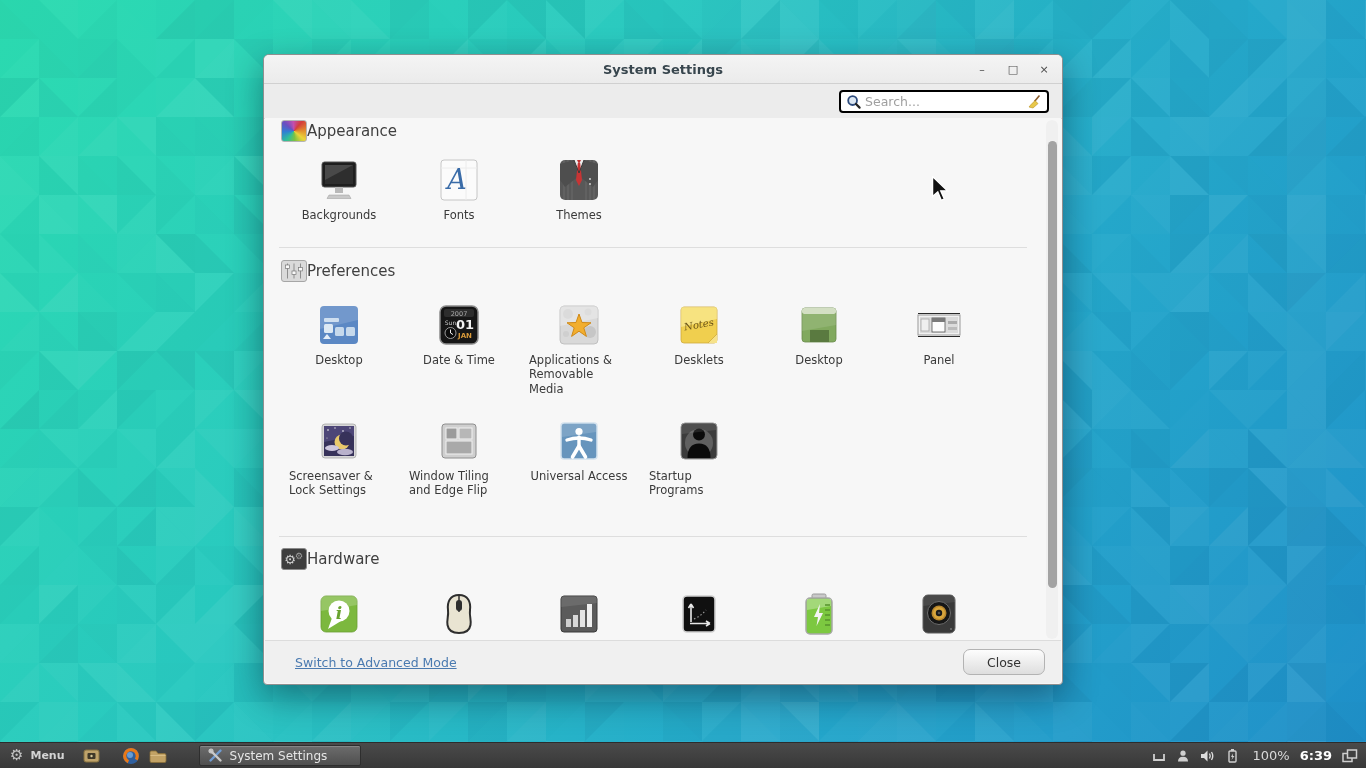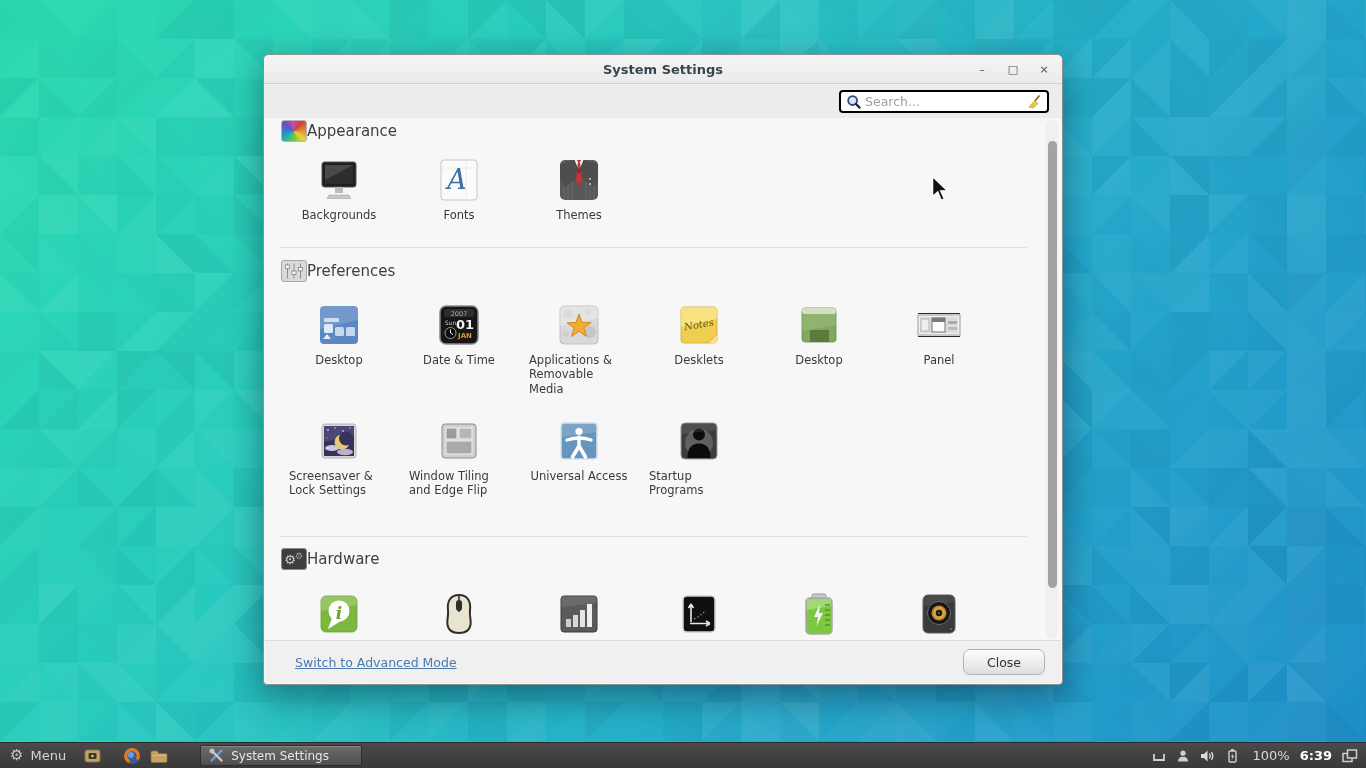--- a/index.html
+++ b/index.html
@@ -41,21 +41,21 @@
 border-top:1px solid #dcdcdc;border-radius:0 0 3px 3px;display:flex;align-items:center}
 .advlink{margin-left:30px;font-size:12.5px;color:#4a7ab0;text-decoration:underline;cursor:pointer}
 .closebtn{position:absolute;right:16px;width:82px;height:26px;background:linear-gradient(#fdfdfd,#dedede);
 border:1px solid #b3b3b3;border-radius:7px;font-size:12.5px;color:#333;font-family:inherit}
 
 .taskbar{position:absolute;left:0;bottom:0;width:1366px;height:26px;
 background:linear-gradient(#4a4a4a,#383838);border-top:1px solid #2c2c2c;display:flex;align-items:center}
 .tb-left{display:flex;align-items:center;height:100%}
 .menu-btn{display:flex;align-items:center;gap:7px;padding:0 10px;height:100%;cursor:pointer}
 .gear-glyph{font-size:15px;color:#c6c6c6;line-height:1}
-.menu-lbl{font-size:13px;font-weight:normal;color:#d4d4d4}
+.menu-lbl{font-size:11px;font-weight:bold;color:#d4d4d4}
 .launcher{margin-left:14px;display:flex;align-items:center;cursor:pointer}
 .taskbtn{margin-left:32px;height:21px;width:162px;display:flex;align-items:center;gap:7px;padding:0 8px;
 background:linear-gradient(#6c6c6c,#4f4f4f);border:1px solid #2e2e2e;border-radius:2px;
 box-shadow:inset 0 1px rgba(255,255,255,.18);cursor:pointer}
 .taskbtn .tl{font-size:12px;color:#e6e6e6;white-space:nowrap}
 .tb-spacer{flex:1}
 .tray{display:flex;align-items:center;gap:10px;padding-right:8px;height:100%}
 .trayitem{display:flex;align-items:flex-end;gap:12px;cursor:pointer}
 .tray-num{font-size:13px;color:#d8d8d8}
 .clock{font-size:13px;font-weight:bold;color:#fff;cursor:pointer}

